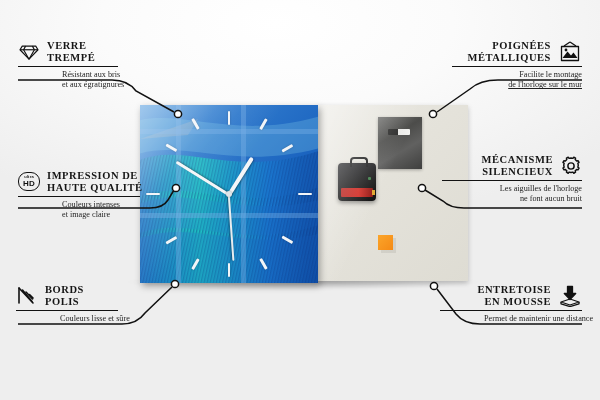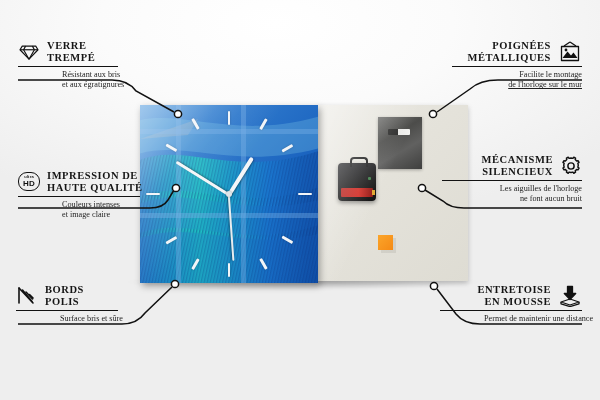--- a/index.html
+++ b/index.html
@@ -250,21 +250,21 @@
             <path d="M10,6 L16.5,13"></path>
             <path d="M13.5,8.5 L17,12"></path>
         </g>
       </svg>
       <div>
         <div class="co-title">BORDS</div>
         <div class="co-title">POLIS</div>
       </div>
     </div>
     <div class="co-rule" style="width:102px;"></div>
-    <div class="co-desc">Surface bris et sûre</div>
+    <div class="co-desc">Couleurs lisse et sûre</div>
   </div>
 
   <div class="callout right" style="left:452px;top:40px;width:130px;">
     <div class="co-head">
       <div>
         <div class="co-title">POIGNÉES</div>
         <div class="co-title">MÉTALLIQUES</div>
       </div>
       <svg class="ico" width="24" height="22" viewBox="0 0 24 22">
         <g fill="none" stroke="#111" stroke-width="1.3" stroke-linejoin="round">

